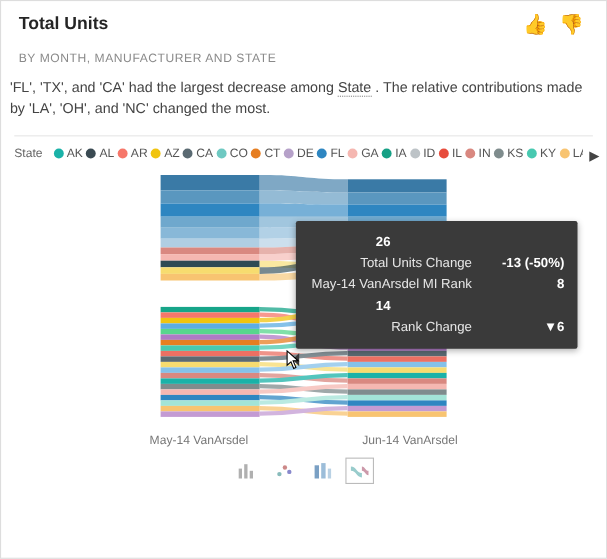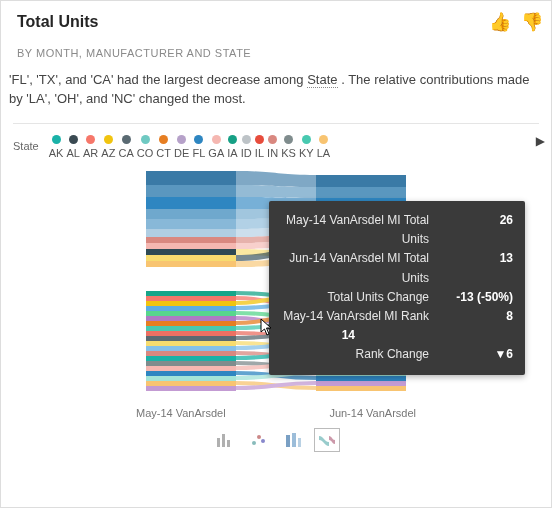--- a/index.html
+++ b/index.html
@@ -1,28 +1,28 @@
 <!DOCTYPE html>
 <html><head>
 <meta charset="utf-8">
 <style>
   * { box-sizing: border-box; margin: 0; padding: 0; }
   body { font-family: "Segoe UI", Arial, sans-serif; width: 552px; height: 508px; background: #fff; color: #333; position: relative; overflow: hidden; border: 1px solid #ddd;}
-  .header { padding: 12px 7px 6px 16px; }
+  .header { padding: 12px 20px 6px 16px; }
   .title-row { display: flex; justify-content: space-between; align-items: flex-start; }
   .title { font-size: 16px; font-weight: 600; color: #252525; }
   .subtitle { font-size: 11px; letter-spacing: 0.5px; color: #8a8a8a; margin-top: 16px; }
   .feedback { display: flex; gap: 10px; color: #888; }
   .feedback span { cursor: pointer; font-size: 18px; line-height: 1; user-select:none;}
   .insight { font-size: 13px; color: #444; padding: 6px 16px 10px 8px; line-height: 1.45; }
   .insight .link { color: #444; border-bottom: 1px dotted #888; }
   .divider { border: none; border-top: 1px solid #e5e5e5; margin: 4px 12px 8px 12px; }
   .legend { display: flex; align-items: center; gap: 6px; padding: 2px 12px 6px 12px; font-size: 11px; color: #555; overflow: hidden; white-space: nowrap; position: relative;}
   .legend-label { margin-right: 4px; color: #666;}
-  .legend-item { display: inline-flex; align-items: center; gap: 3px; flex-direction: column; }
+  .legend-item { display: inline-flex; align-items: center; gap: 3px; }
   .swatch { width: 9px; height: 9px; border-radius: 50%; display: inline-block; }
   .legend-arrow { position:absolute; right:6px; top:2px; font-size:12px; color:#444; cursor:pointer; background:#fff; padding-left:6px;}
   .chart-wrap { position: relative; width: 100%; display:flex; justify-content:center; padding: 6px 0 2px 0;}
   .chart { position: relative; width: 300px; height: 230px; }
   .axis-labels { display:flex; justify-content: space-between; width: 300px; margin: 4px auto 0 auto; font-size: 11px; color: #777; padding: 0 10px;}
   .view-switch { display:flex; justify-content:center; gap:10px; margin-top:10px;}
   .view-btn { width: 24px; height: 22px; display:flex; align-items:center; justify-content:center; cursor:pointer; }
   .view-btn.active { outline: 1px solid #bbb; }
   .tooltip { position: absolute; top: 200px; left: 268px; width: 256px; background: #3a3a3a; color: #eee; font-size: 12px; padding: 10px 12px; border-radius: 2px; box-shadow: 0 2px 6px rgba(0,0,0,.3); }
   .tooltip::before { content:""; position:absolute; left:-9px; top: 120px; border: 6px solid transparent; border-right-color:#3a3a3a; }
@@ -252,26 +252,21 @@
   <div class="view-btn active">
     <svg width="18" height="16">
         <path d="M1 4 C6 4 6 10 11 10 L11 14 C6 14 6 8 1 8 Z" fill="#9cc"></path>
         <path d="M11 4 C14 4 14 8 17 8 L17 12 C14 12 14 8 11 8 Z" fill="#c9a"></path>
       </svg>
   </div>
 </div>
 
 <div class="tooltip">
   <div class="tt-row">
-      <span class="k">May-14 VanArsdel MI Total Units</span>
       <span class="v">26</span>
-    </div>
-  <div class="tt-row">
-      <span class="k">Jun-14 VanArsdel MI Total Units</span>
-      <span class="v">13</span>
     </div>
   <div class="tt-row">
       <span class="k">Total Units Change</span>
       <span class="v">-13 (-50%)</span>
     </div>
   <div class="tt-row">
       <span class="k">May-14 VanArsdel MI Rank</span>
       <span class="v">8</span>
     </div>
   <div class="tt-row">

